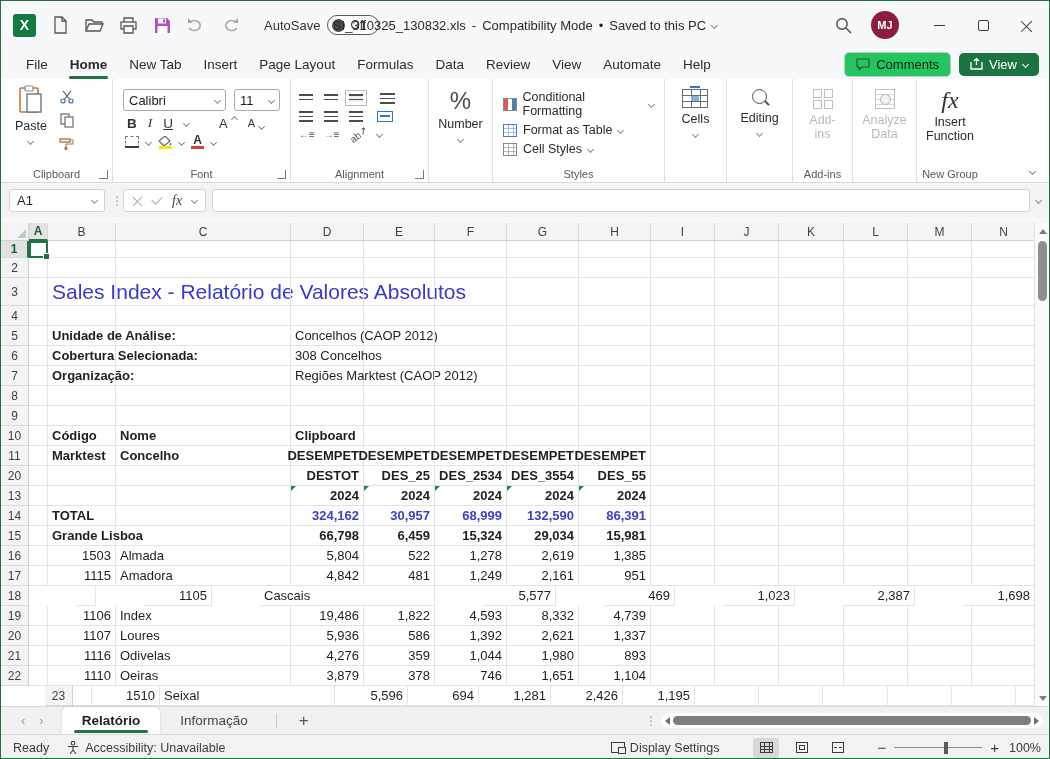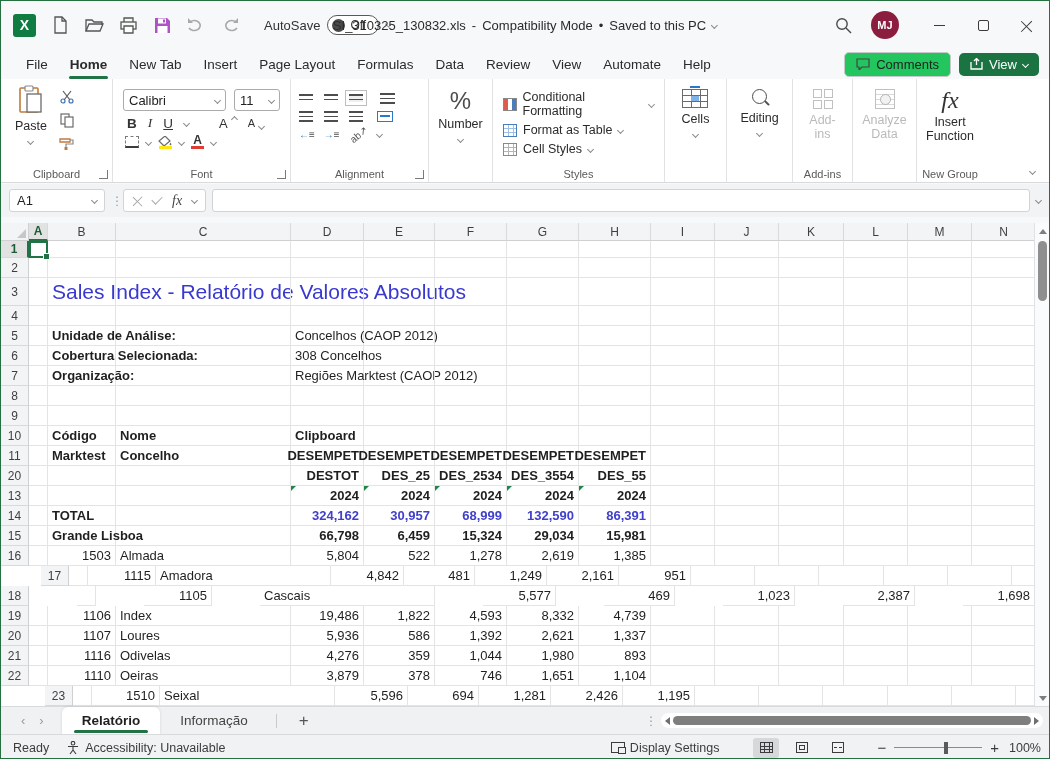--- a/index.html
+++ b/index.html
@@ -759,21 +759,21 @@
           <div class="cell c-r" style="width: 72px;">1,278</div>
           <div class="cell c-r" style="width: 72px;">2,619</div>
           <div class="cell c-r" style="width: 72px;">1,385</div>
           <div class="cell" style="width: 64px;"></div>
           <div class="cell" style="width: 64px;"></div>
           <div class="cell" style="width: 65px;"></div>
           <div class="cell" style="width: 64px;"></div>
           <div class="cell" style="width: 64px;"></div>
           <div class="cell" style="width: 64px;"></div>
         </div>
-        <div class="grow" style="height: 20px; margin-left: 40px;">
+        <div class="grow" style="height: 20px;">
           <div class="rowhdr">17</div>
           <div class="cell" style="width: 19px;"></div>
           <div class="cell c-r" style="width: 68px;">1115</div>
           <div class="cell" style="width: 175px;">Amadora</div>
           <div class="cell c-r" style="width: 73px;">4,842</div>
           <div class="cell c-r" style="width: 71px;">481</div>
           <div class="cell c-r" style="width: 72px;">1,249</div>
           <div class="cell c-r" style="width: 72px;">2,161</div>
           <div class="cell c-r" style="width: 72px;">951</div>
           <div class="cell" style="width: 64px;"></div>

